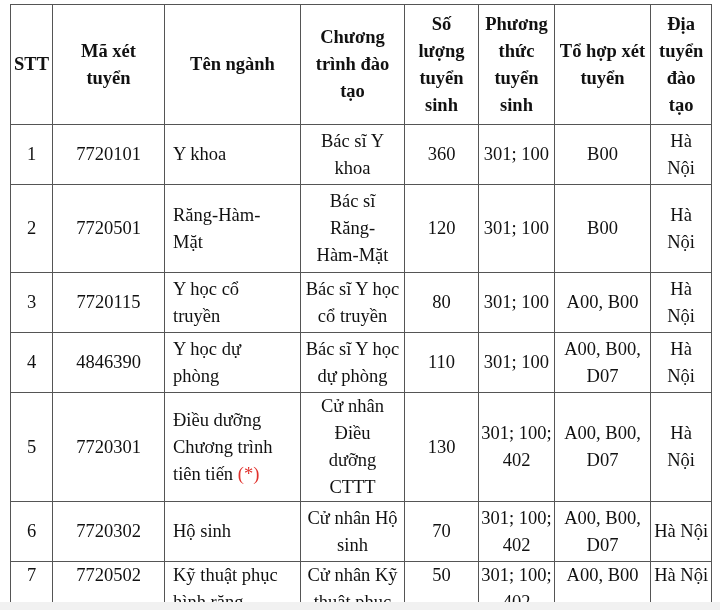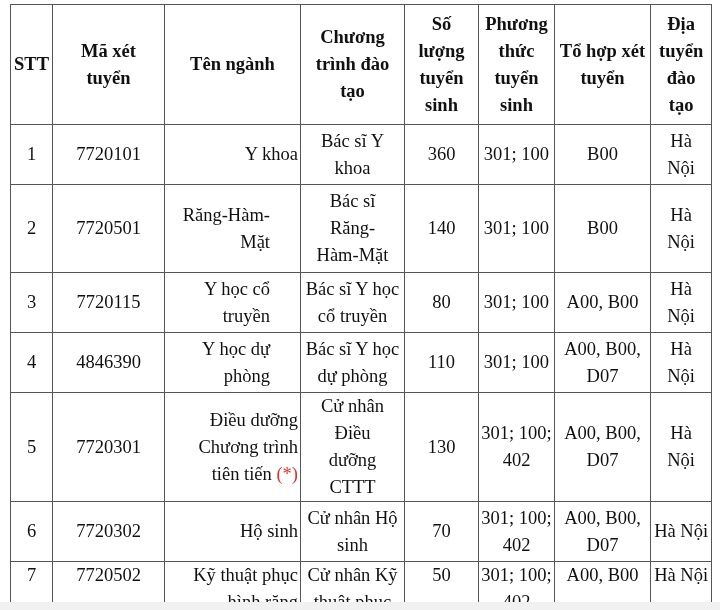--- a/index.html
+++ b/index.html
@@ -3,21 +3,21 @@
 <meta charset="utf-8">
 <style>
   html, body { margin: 0; padding: 0; background: #ffffff; }
   body { width: 720px; height: 610px; position: relative; overflow: hidden;
          font-family: "Liberation Serif", "DejaVu Serif", serif; color: #111; }
   .bottom-shade { position: absolute; left: 0; top: 602px; width: 720px; height: 8px; background: #f1f1f1; }
   table { position: absolute; left: 10px; top: 4px; border-collapse: collapse; table-layout: fixed; }
   td, th { border: 1.5px solid #555; padding: 0 2px; text-align: center; vertical-align: middle;
            font-size: 18.5px; line-height: 27px; }
   th { font-weight: bold; line-height: 27px; }
-  td.left { text-align: right; padding-left: 8px; margin-top: 12px; }
+  td.left { text-align: left; padding-left: 8px; margin-top: 12px; }
   td.top { vertical-align: top; }
   .red { color: #e0322d; }
   .nowrap { white-space: nowrap; text-align: center; }
 </style>
 </head>
 <body>
 
 <table>
   <colgroup>
     <col style="width:42px">
@@ -50,21 +50,21 @@
       <td>360</td>
       <td class="nowrap">301; 100</td>
       <td>B00</td>
       <td style="padding:0 10px"><span>Hà Nội</span></td>
     </tr>
     <tr style="height:88px">
       <td>2</td>
       <td>7720501</td>
       <td class="left" style="padding-right:30px"><span>Răng-Hàm-Mặt</span></td>
       <td style="padding:0 12px"><span>Bác sĩ Răng-Hàm-Mặt</span></td>
-      <td>140</td>
+      <td>120</td>
       <td class="nowrap">301; 100</td>
       <td>B00</td>
       <td style="padding:0 10px"><span>Hà Nội</span></td>
     </tr>
     <tr style="height:60px">
       <td>3</td>
       <td>7720115</td>
       <td class="left" style="padding-right:30px"><span>Y học cổ truyền</span></td>
       <td>Bác sĩ Y học cổ truyền</td>
       <td>80</td>

